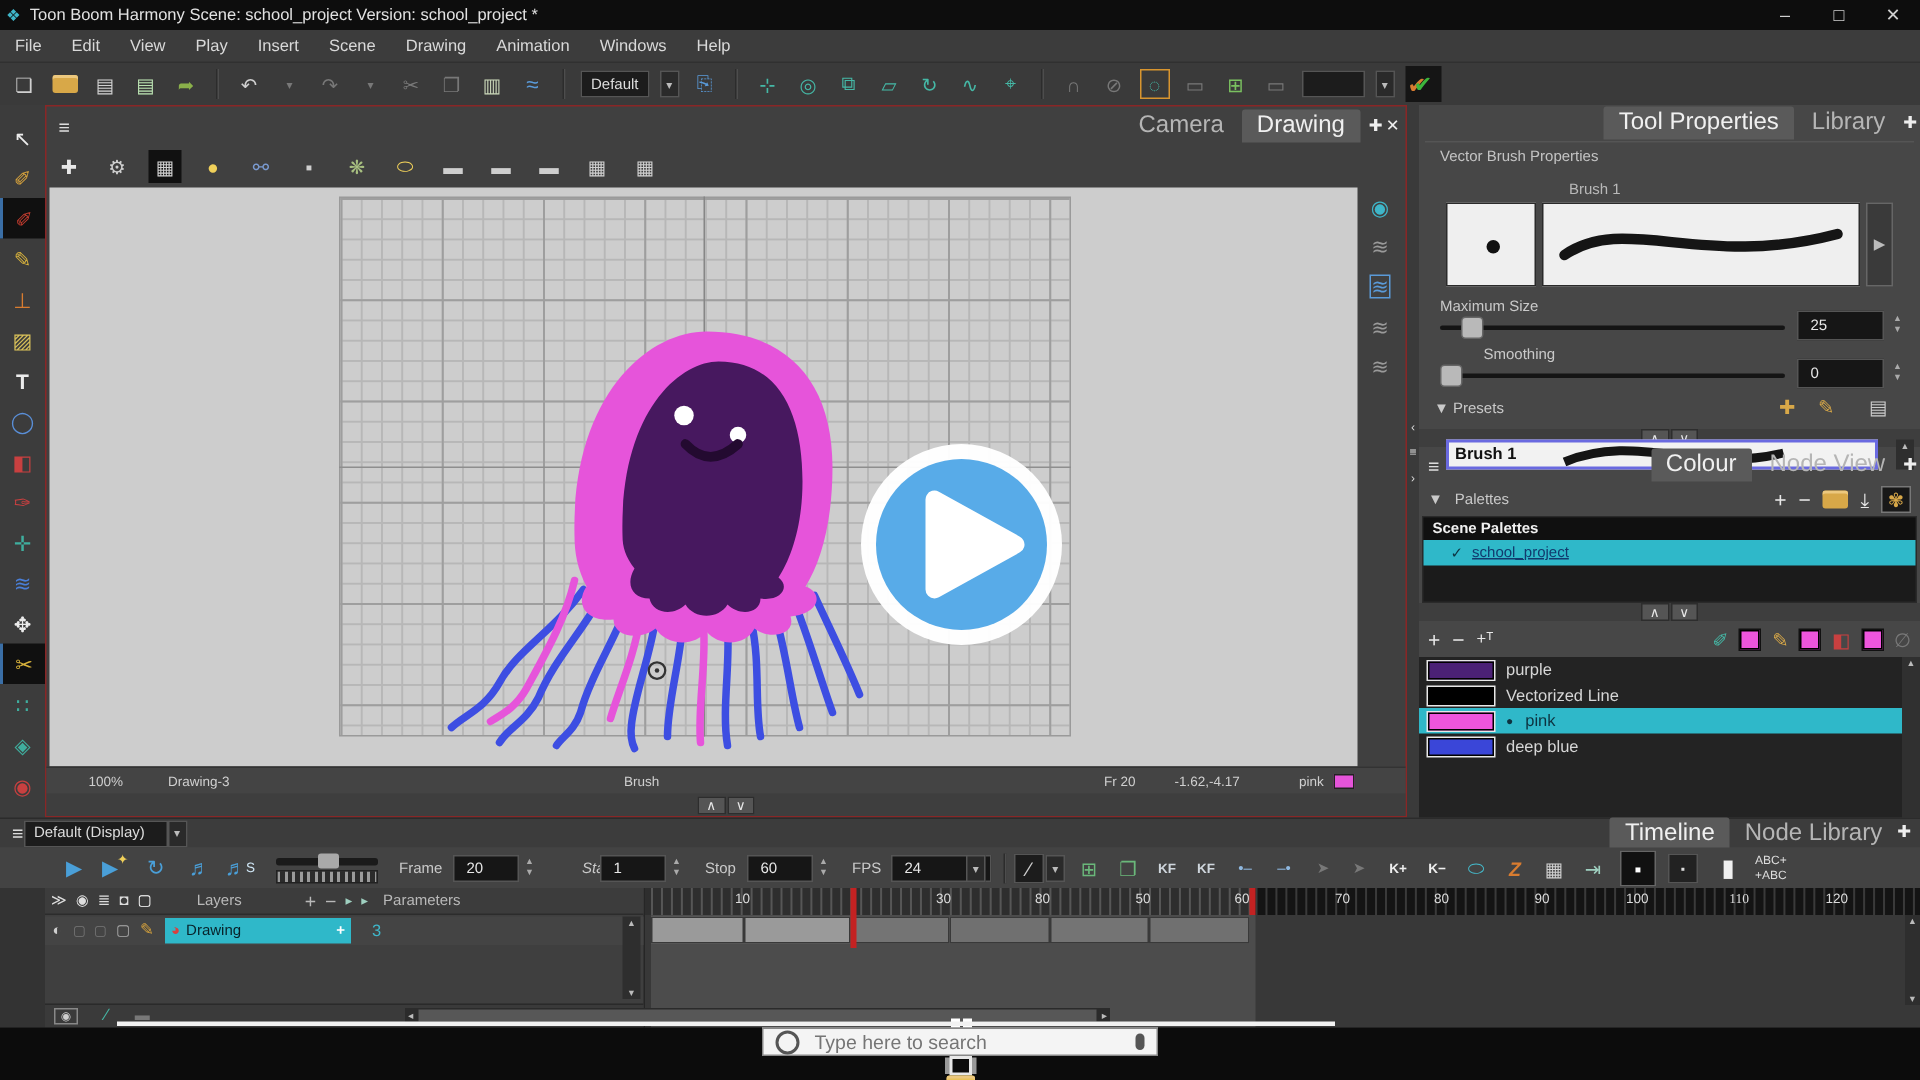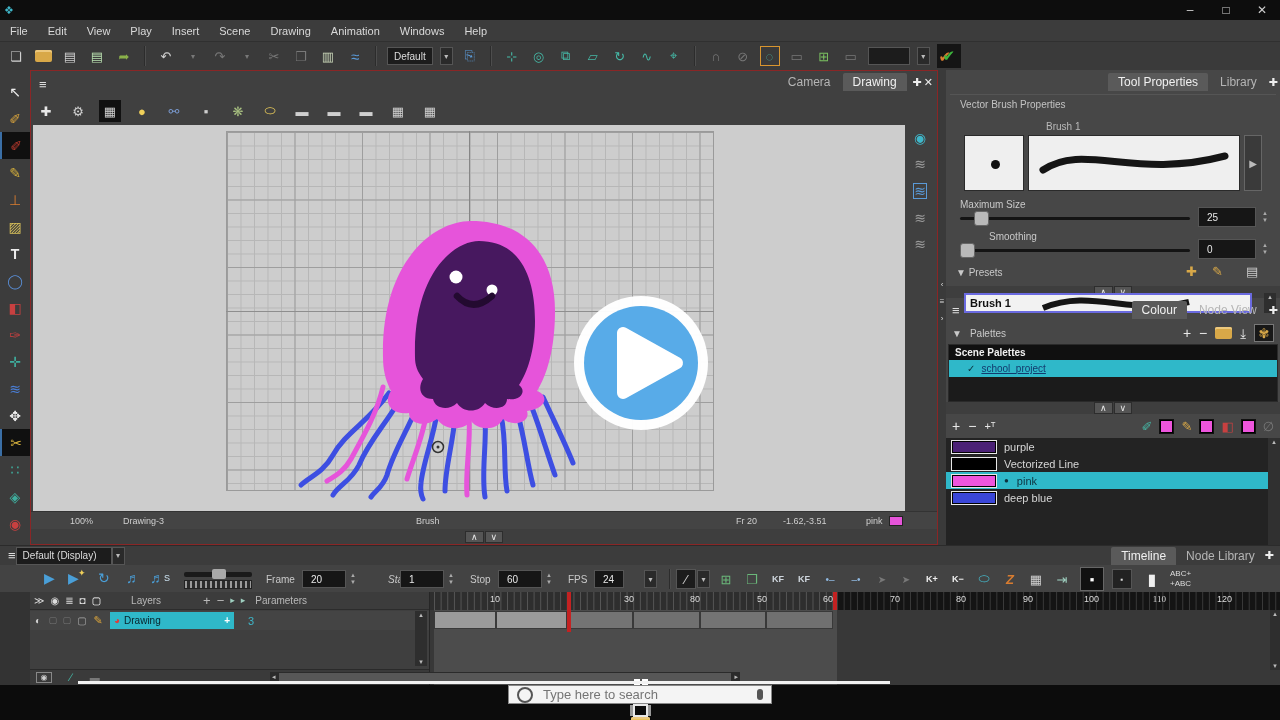--- a/index.html
+++ b/index.html
@@ -24,21 +24,21 @@
   .folder{width:17px;height:12px;background:#d8a848;border-radius:2px;box-shadow:inset 0 2px 0 #ecc87e;display:inline-block;}
   
   #workspace{position:absolute;left:0;top:70px;width:1280px;height:475px;background:#3c3c3c;}
   #toolcol{position:absolute;left:0;top:0;width:30px;height:475px;background:#3c3c3c;display:flex;flex-direction:column;align-items:stretch;padding-top:8px;}
   .tool{height:27px;display:flex;align-items:center;justify-content:center;font-size:14px;}
   .tool.active{background:#101010;border-left:2px solid #3a6ea5;}
   
   #dview{position:absolute;left:30px;top:0;width:908px;height:475px;background:#404040;border:1px solid #8a2626;}
   .dv-head{position:absolute;left:0;top:0;width:100%;height:26px;display:flex;align-items:center;}
   .dv-tabs{position:absolute;right:4px;top:2px;display:flex;align-items:center;gap:2px;}
-  .tab{padding:2px 10px;font-size:12px;color:#b5b5b5;}
+  .tab{padding:2px 10px;font-size:16px;color:#b5b5b5;}
   .tab.active{background:#5a5a5a;color:#f0f0f0;border-radius:2px 2px 0 0;}
   .dv-tools{position:absolute;left:4px;top:26px;height:28px;display:flex;align-items:center;gap:10px;}
   .dvi{width:22px;height:22px;display:inline-flex;align-items:center;justify-content:center;font-size:13px;color:#cfcfcf;}
   .dvi.active{background:#111;}
   #canvas{position:absolute;left:2px;top:54px;width:872px;height:386px;background:#cdcdcd;overflow:hidden;}
   #gridrect{position:absolute;left:193px;top:6px;width:488px;height:360px;
     background-image:
       linear-gradient(90deg,#9e9e9e 1px,transparent 1px),
       linear-gradient(#9e9e9e 1px,transparent 1px),
       linear-gradient(90deg,#b7b7b7 1px,transparent 1px),
@@ -123,20 +123,21 @@
   .person-body{width:13px;height:6px;border:1.5px solid #e8e8e8;border-bottom:none;border-radius:7px 7px 0 0;display:block;margin-top:1px;}
   svg{display:block;}
 </style>
 </head>
 <body>
 
 <div id="screen">
 
   <div id="titlebar">
     <span class="appicon">❖</span>
+    <span style="font-size:11px;">Toon Boom Harmony Scene: school_project Version: school_project *</span>
     <span style="flex:1;"></span>
     <span class="wbtn">–</span>
     <span class="wbtn">□</span>
     <span class="wbtn">✕</span>
   </div>
 
   <div id="menubar">
     <span>File</span>
     <span>Edit</span>
     <span>View</span>
@@ -281,25 +282,25 @@
 
       <div id="viewcol">
         <span class="ic" style="color:#3fb6c9;font-size:14px;">◉</span>
         <span class="ic" style="color:#9a9a9a;font-size:14px;">≋</span>
         <span class="ic" style="color:#5a9ad8;font-size:14px;border:1px solid #5a9ad8;">≋</span>
         <span class="ic" style="color:#9a9a9a;font-size:14px;">≋</span>
         <span class="ic" style="color:#9a9a9a;font-size:14px;">≋</span>
       </div>
 
       <div class="dv-status">
-        <span style="margin-left:39px;">100%</span>
+        <span style="margin-left:28px;">100%</span>
         <span style="margin-left:30px;">Drawing-3</span>
         <span style="position:absolute;left:385px;">Brush</span>
         <span style="position:absolute;left:705px;">Fr 20</span>
-        <span style="position:absolute;left:752px;">-1.62,-3.51</span>
+        <span style="position:absolute;left:752px;">-1.62,-4.17</span>
         <span style="position:absolute;left:835px;">pink</span>
         <span style="position: absolute; left: 858px; width: 14px; height: 10px; border: 1px solid rgb(34, 34, 34); background-color: rgb(230, 84, 218);"></span>
       </div>
       <div class="dv-bottom">
         <span class="updown">
             <span>∧</span>
             <span>∨</span>
           </span>
       </div>
     </div>
@@ -477,21 +478,21 @@
         <span>▲</span>
         <span>▼</span>
       </div>
     <span class="rlabel abs" style="left:470px;top:9px;">Stop</span>
     <div class="well abs" style="left:498px;top:5px;width:44px;height:18px;">60</div>
     <div class="spins abs" style="left:546px;top:5px;height:18px;">
         <span>▲</span>
         <span>▼</span>
       </div>
     <span class="rlabel abs" style="left:568px;top:9px;">FPS</span>
-    <div class="well abs" style="left:594px;top:5px;width:30px;height:18px;">24</div>
+    <div class="well abs" style="left:594px;top:5px;width:67px;height:18px;">24</div>
     <span class="ddbtn abs" style="left:644px;top:5px;">▾</span>
     <span class="sep abs" style="left:666px;top:4px;"></span>
     <span class="tbi abs" style="left:676px;top:4px;border:1px solid #555;background:#1c1c1c;">∕</span>
     <span class="ddbtn abs" style="left:697px;top:5px;">▾</span>
     <span class="tbi abs" style="left:716px;top:4px;color:#6ab87a;">⊞</span>
     <span class="tbi abs" style="left:742px;top:4px;color:#6ab87a;">❐</span>
     <span class="tbi abs" style="left:768px;top:4px;color:#cfd6dd;font-size:9px;font-weight:bold;">KF</span>
     <span class="tbi abs" style="left:794px;top:4px;color:#cfd6dd;font-size:9px;font-weight:bold;">KF</span>
     <span class="tbi abs" style="left:820px;top:4px;color:#8fb8e0;font-size:10px;">•–</span>
     <span class="tbi abs" style="left:846px;top:4px;color:#8fb8e0;font-size:10px;">–•</span>

